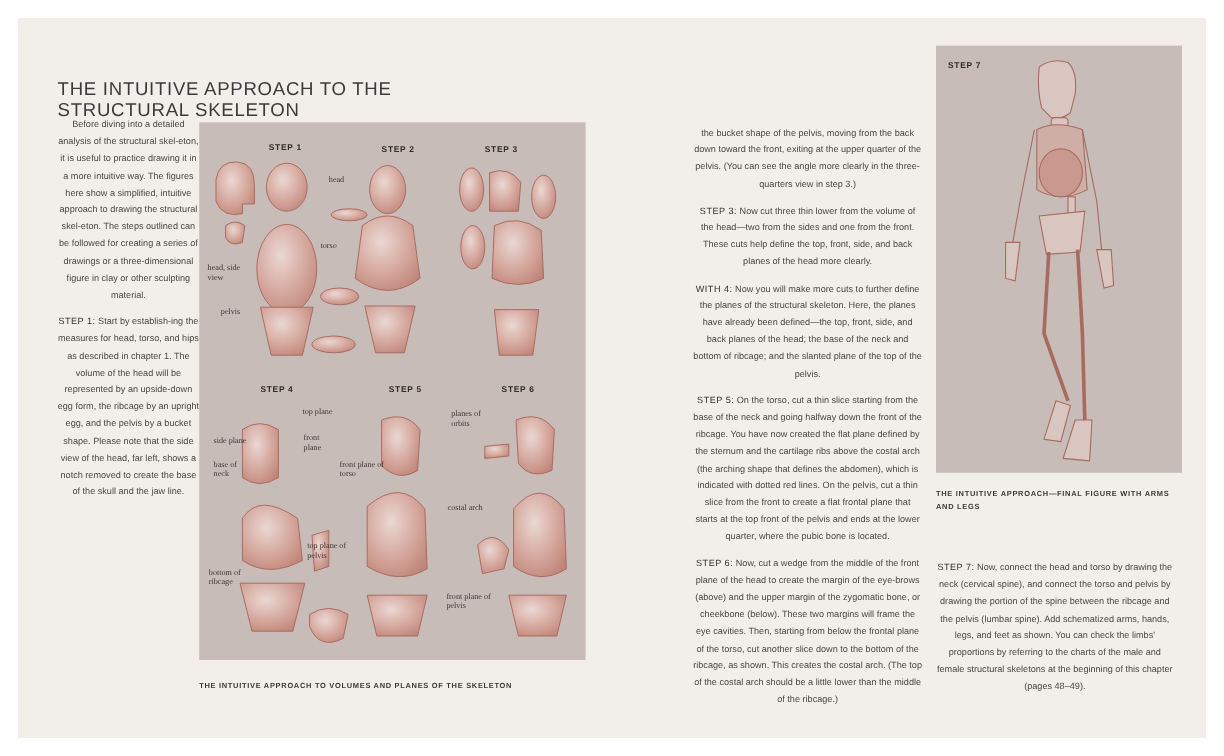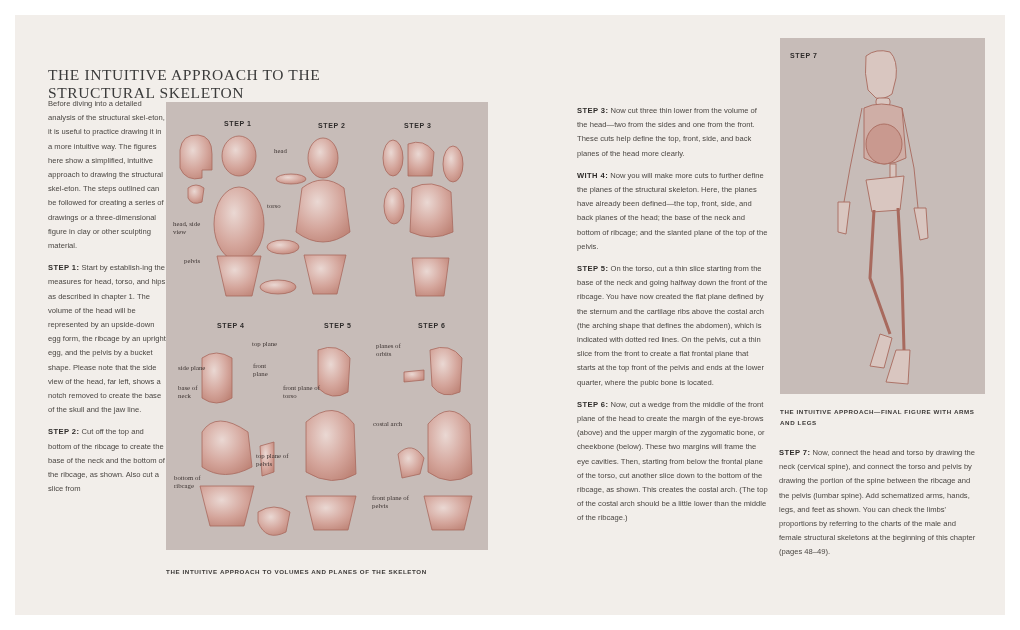--- a/index.html
+++ b/index.html
@@ -1,45 +1,44 @@
 <!DOCTYPE html>
 <html><head>
 <meta charset="utf-8">
 <style>
   html, body { margin:0; padding:0; }
   body { width:1020px; height:630px; background:#ffffff; position:relative; overflow:hidden; font-family:"Liberation Sans", sans-serif; }
   .page { position:absolute; left:15px; top:15px; width:990px; height:600px; background:#f2eeea; }
-  .title { position:absolute; left:48px; top:56px; width:300px; font-size:15.5px; line-height:18px; letter-spacing:0.6px; color:#3a3a3a; font-weight:normal;font-family:Liberation Serif, serif; }
-  .col { position:absolute; color:#4b4743; font-size:7.6px; line-height:14.2px; }
+  .title { position:absolute; left:48px; top:56px; width:300px; font-size:15.5px; line-height:18px; letter-spacing:0.6px; color:#3a3a3a; font-weight:normal; }
+  .col { position:absolute; color:#4b4743; font-size:7.6px; line-height:14.2px;text-align:center; }
   .col p { margin:0 0 8px 0; }
-  .step-label { font-weight:bold; color:#2f2c2a; letter-spacing:0.4px; }
+  .step-label { font-weight:normal; color:#2f2c2a; letter-spacing:0.4px; }
   .col-left { left:48px; top:97px; width:118px; }
   .col-mid { left:577px; top:104px; width:192px; }
-  .col-right { left:779px; top:446px; width:200px; }
+  .col-right { left:779px; top:466px; width:200px; }
   .figure { position:absolute; background:#c7bcb8; }
   .fig-main { left:166px; top:102px; width:322px; height:448px; }
   .fig-step7 { left:780px; top:38px; width:205px; height:356px; }
   .caption { position:absolute; font-size:6.2px; letter-spacing:0.6px; font-weight:bold; color:#3b3836; text-transform:uppercase; line-height:11px; }
   .cap-main { left:166px; top:566px; width:330px; }
   .cap-7 { left:780px; top:406px; width:205px; }
   .fig-label { position:absolute; font-size:7px; font-weight:bold; letter-spacing:0.6px; color:#2e2b2a; }
   .anno { position:absolute; font-family:"Liberation Serif", serif; font-size:6.8px; line-height:8px; color:#3d3432; }
   svg { position:absolute; left:0; top:0; }
 </style>
 </head>
 <body>
 
 <div class="page"></div>
 
 <h1 class="title">THE INTUITIVE APPROACH TO THE STRUCTURAL SKELETON</h1>
 
 <div class="col col-left">
   <p>Before diving into a detailed analysis of the structural skel-eton, it is useful to practice drawing it in a more intuitive way. The figures here show a simplified, intuitive approach to drawing the structural skel-eton. The steps outlined can be followed for creating a series of drawings or a three-dimensional figure in clay or other sculpting material.</p>
   <p><span class="step-label">STEP 1:</span> <span>Start by establish-ing the measures for head, torso, and hips as described in chapter 1. The volume of the head will be represented by an upside-down egg form, the ribcage by an upright egg, and the pelvis by a bucket shape. Please note that the side view of the head, far left, shows a notch removed to create the base of the skull and the jaw line.</span></p>
-  <p><span class="step-label">STEP 2:</span> <span>Cut off the top and bottom of the ribcage to create the base of the neck and the bottom of the ribcage, as shown. Also cut a slice from</span></p>
 </div>
 
 <div class="figure fig-main">
   <svg width="322" height="448" viewBox="0 0 322 448">
     <defs>
       <radialGradient id="sg" cx="0.4" cy="0.35" r="0.75">
         <stop offset="0" stop-color="#ead8d3"></stop>
         <stop offset="0.6" stop-color="#d4a59b"></stop>
         <stop offset="1" stop-color="#bf8578"></stop>
       </radialGradient>
@@ -100,20 +99,21 @@
   <span class="anno" style="left:90px;top:350px;width:42px">top plane of pelvis</span>
   <span class="anno" style="left:8px;top:372px;width:34px">bottom of ribcage</span>
   <span class="anno" style="left:117px;top:282px;width:40px">front plane of torso</span>
   <span class="anno" style="left:207px;top:318px">costal arch</span>
   <span class="anno" style="left:210px;top:240px;width:30px">planes of orbits</span>
   <span class="anno" style="left:206px;top:392px;width:42px">front plane of pelvis</span>
 </div>
 <div class="caption cap-main">THE INTUITIVE APPROACH TO VOLUMES AND PLANES OF THE SKELETON</div>
 
 <div class="col col-mid">
+  <p>the bucket shape of the pelvis, moving from the back down toward the front, exiting at the upper quarter of the pelvis. (You can see the angle more clearly in the three-quarters view in step 3.)</p>
   <p><span class="step-label">STEP 3:</span> <span>Now cut three thin lower from the volume of the head—two from the sides and one from the front. These cuts help define the top, front, side, and back planes of the head more clearly.</span></p>
   <p><span class="step-label">WITH 4:</span> <span>Now you will make more cuts to further define the planes of the structural skeleton. Here, the planes have already been defined—the top, front, side, and back planes of the head; the base of the neck and bottom of ribcage; and the slanted plane of the top of the pelvis.</span></p>
   <p><span class="step-label">STEP 5:</span> <span>On the torso, cut a thin slice starting from the base of the neck and going halfway down the front of the ribcage. You have now created the flat plane defined by the sternum and the cartilage ribs above the costal arch (the arching shape that defines the abdomen), which is indicated with dotted red lines. On the pelvis, cut a thin slice from the front to create a flat frontal plane that starts at the top front of the pelvis and ends at the lower quarter, where the pubic bone is located.</span></p>
   <p><span class="step-label">STEP 6:</span> <span>Now, cut a wedge from the middle of the front plane of the head to create the margin of the eye-brows (above) and the upper margin of the zygomatic bone, or cheekbone (below). These two margins will frame the eye cavities. Then, starting from below the frontal plane of the torso, cut another slice down to the bottom of the ribcage, as shown. This creates the costal arch. (The top of the costal arch should be a little lower than the middle of the ribcage.)</span></p>
 </div>
 
 <div class="figure fig-step7">
   <svg width="205" height="356" viewBox="0 0 205 356">
     <g fill="#d9c6c0" stroke="#a86a5e" stroke-width="0.9">
       <path d="M86 18 Q96 10 110 14 Q118 22 116 40 L112 56 Q104 62 96 60 L88 52 Q84 36 86 18 Z"></path>

